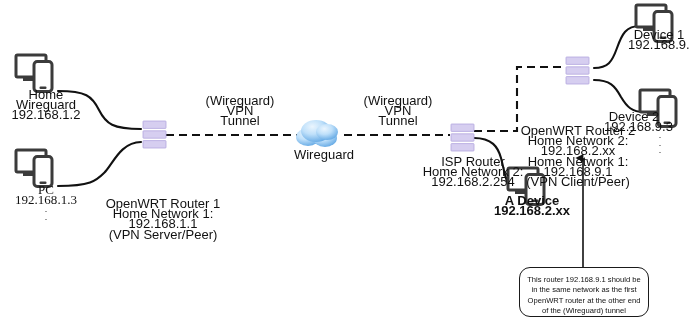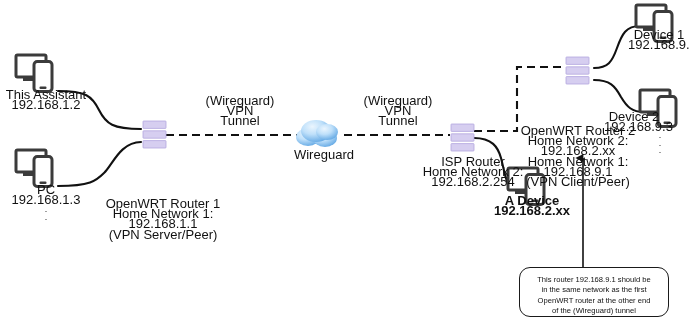--- a/index.html
+++ b/index.html
@@ -100,24 +100,24 @@
   <use href="#deviceGlyph" x="636" y="5"></use>
   <use href="#deviceGlyph" x="640" y="90"></use>
 
   <use href="#routerGlyph" x="143" y="121"></use>
   <use href="#routerGlyph" x="451" y="124"></use>
   <use href="#routerGlyph" x="566" y="57"></use>
 
   <line x1="583" y1="268" x2="583" y2="158" stroke="#111111" stroke-width="1.6" marker-end="url(#arrowUp)"></line>
 </svg>
 
-<div class="lbl" style="left:0px;top:90px;width:92px;">This Assistant
+<div class="lbl" style="left:0px;top:90px;width:92px;">Home Wireguard
 192.168.1.2</div>
 
-<div class="lbl" style="left:0px;top:185px;width:92px;">PC
+<div class="lbl" style="left:0px;top:185px;width:92px;font-family:Liberation Serif, serif;">PC
 192.168.1.3</div>
 
 <div class="dots" style="left:0px;top:208px;width:92px;">·
 ·</div>
 
 <div class="lbl" style="left:98px;top:155px;width:130px;margin-top:44px;">OpenWRT Router 1
 Home Network 1:
 192.168.1.1
 (VPN Server/Peer)</div>
 
@@ -148,16 +148,16 @@
 <div class="lbl" style="left:628px;top:30px;width:62px;">Device 1
 192.168.9.2</div>
 
 <div class="lbl" style="left:604px;top:112px;width:60px;">Device 2
 192.168.9.3</div>
 
 <div class="dots" style="left:630px;top:134px;width:60px;">·
 ·
 ·</div>
 
-<div class="note" style="left:519px;top:267px;width:150px;height:50px;">This router 192.168.9.1 should be
+<div class="note" style="left:519px;top:267px;width:130px;height:50px;">This router 192.168.9.1 should be
 in the same network as the first
 OpenWRT router at the other end
 of the (Wireguard) tunnel</div>
 
 </body></html>

